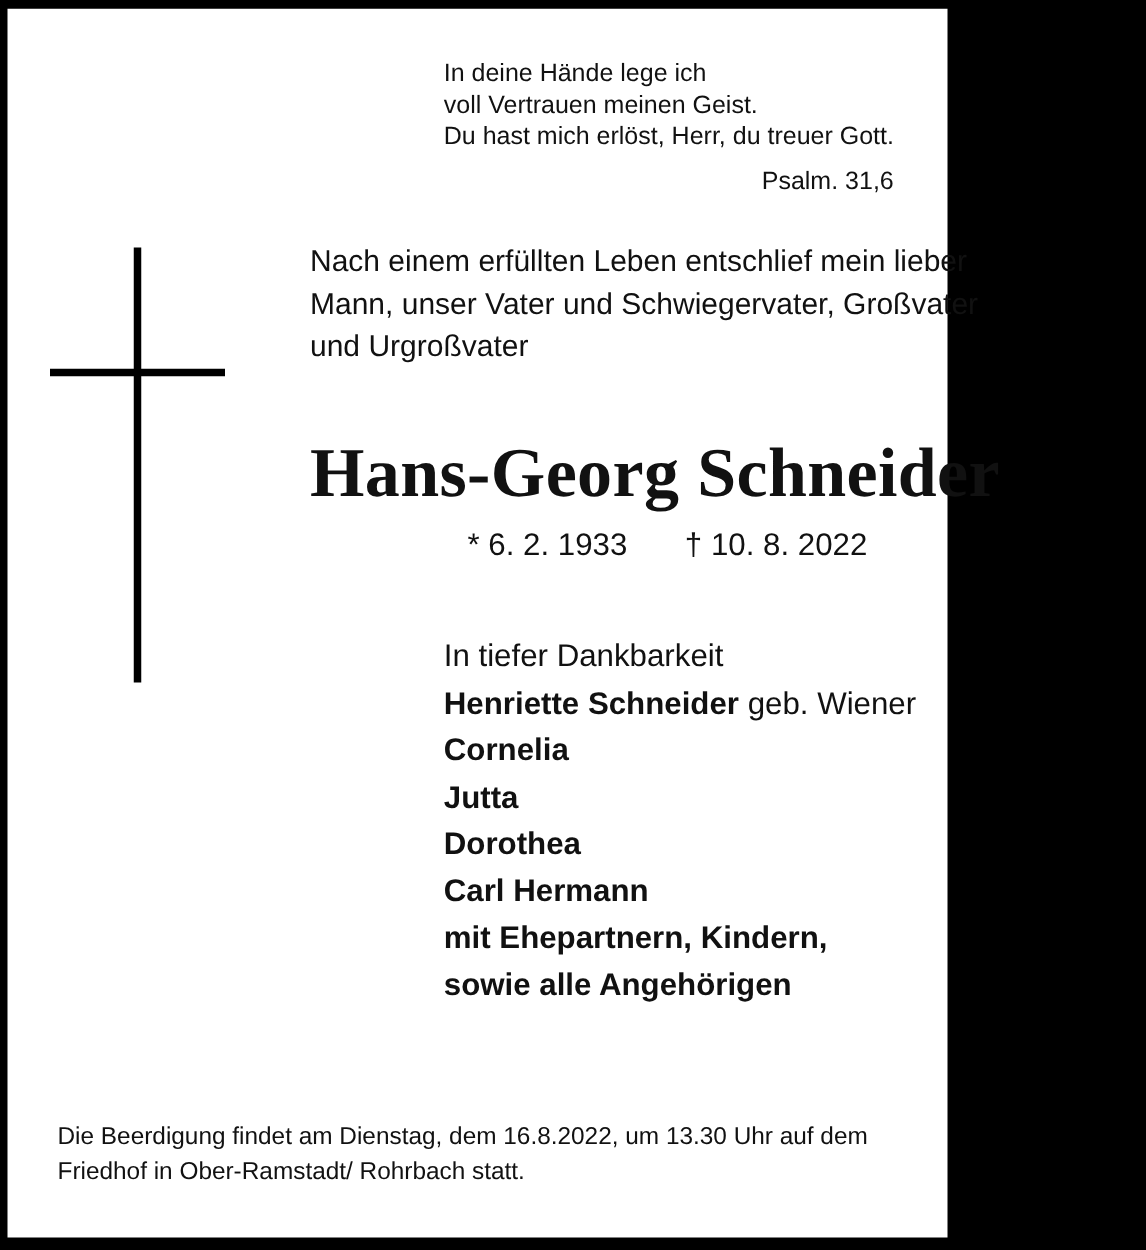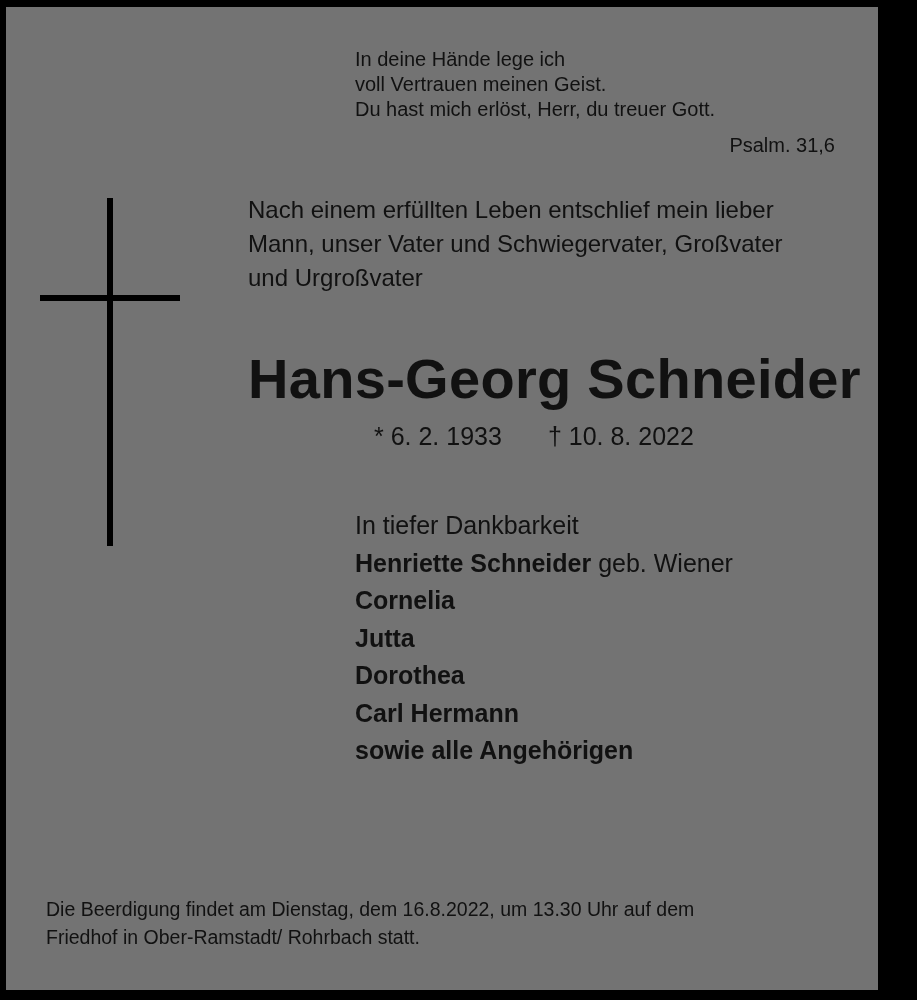--- a/index.html
+++ b/index.html
@@ -1,22 +1,22 @@
 <!DOCTYPE html>
 <html><head>
 <meta charset="utf-8">
 <style>
   html, body { margin:0; padding:0; background:#000; }
   body { width:917px; height:1000px; position:relative; overflow:hidden; font-family:"Liberation Sans", sans-serif; color:#111; }
-  .frame { position:absolute; left:6px; top:7px; width:872px; height:983px; background:#737373; }
+  .frame { position:absolute; left:6px; top:7px; width:752px; height:983px; background:#ffffff; }
   .abs { position:absolute; white-space:nowrap; }
   .psalm { left:349px; top:40px; font-size:20px; line-height:25px; }
   .psalm-ref { right:43px; top:126px; font-size:20px; line-height:25px; position:absolute; }
   .intro { left:242px; top:186px; font-size:24px; line-height:34px; }
-  .name { left:242px; top:337px; font-size:56px; font-weight:bold; letter-spacing:0.3px; line-height:70px; }
+  .name { left:242px; top:337px; font-size:56px; font-weight:bold; letter-spacing:0.3px; line-height:70px;font-family:Liberation Serif, serif; }
   .dates { left:368px; top:412px; font-size:25px; line-height:34px; }
   .dates span.gap { display:inline-block; width:46px; }
   .mourners { left:349px; top:500px; font-size:25px; line-height:37.5px; }
   .mourners .b { font-weight:bold; }
   .funeral { left:40px; top:888px; font-size:19.5px; line-height:28px; }
   .cross-v { position:absolute; left:101px; top:191px; width:6px; height:348px; background:#000; }
   .cross-h { position:absolute; left:34px; top:288px; width:140px; height:6px; background:#000; }
   .line { display:block; }
 </style>
 </head>
@@ -48,20 +48,21 @@
     <span>* 6. 2. 1933</span><span class="gap"></span><span>† 10. 8. 2022</span>
   </div>
 
   <div class="abs mourners">
     <span class="line">In tiefer Dankbarkeit</span>
     <span class="line"><span class="b">Henriette Schneider</span><span> geb. Wiener</span></span>
     <span class="line b">Cornelia</span>
     <span class="line b">Jutta</span>
     <span class="line b">Dorothea</span>
     <span class="line b">Carl Hermann</span>
+    <span class="line b">mit Ehepartnern, Kindern,</span>
     <span class="line b">sowie alle Angehörigen</span>
   </div>
 
   <div class="abs funeral">
     <span class="line">Die Beerdigung findet am Dienstag, dem 16.8.2022, um 13.30 Uhr auf dem</span>
     <span class="line">Friedhof in Ober-Ramstadt/ Rohrbach statt.</span>
   </div>
 
 </div>
 

